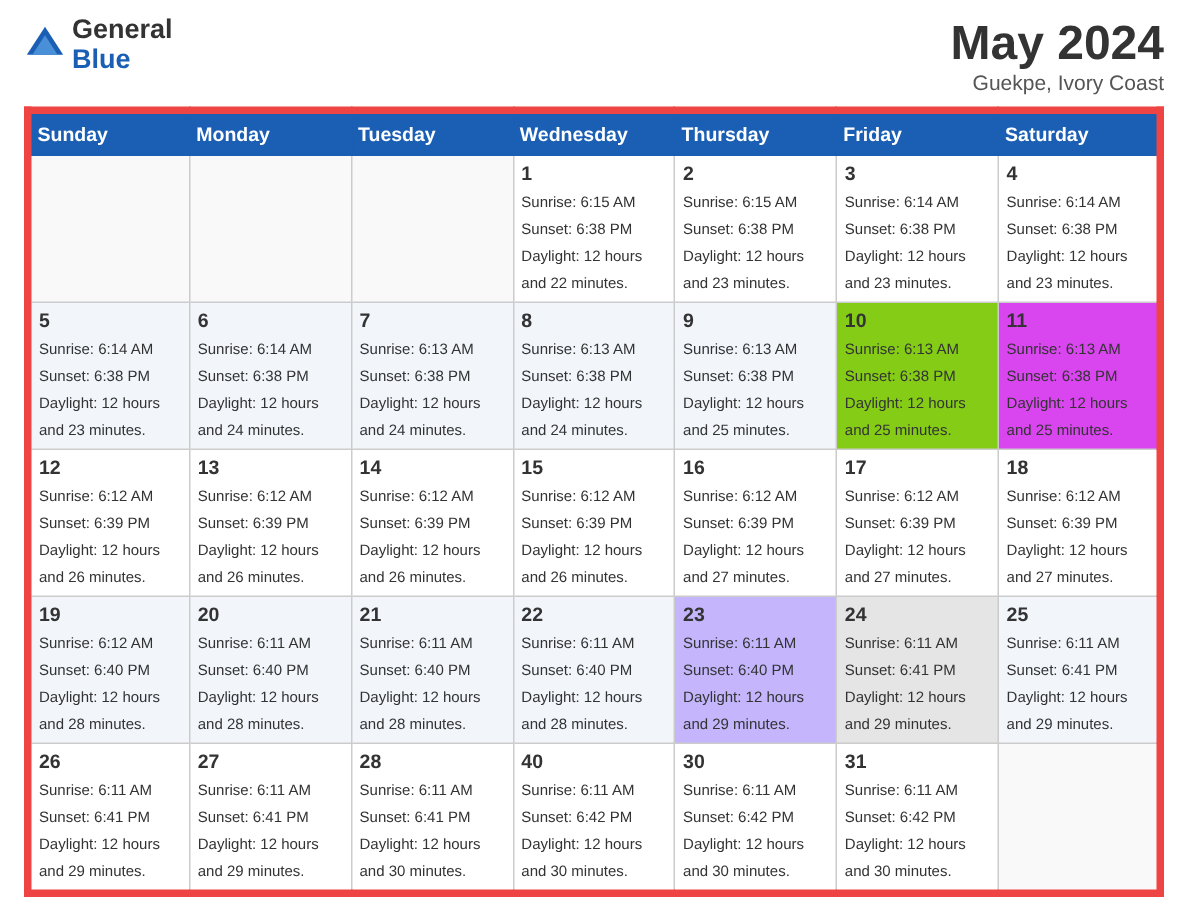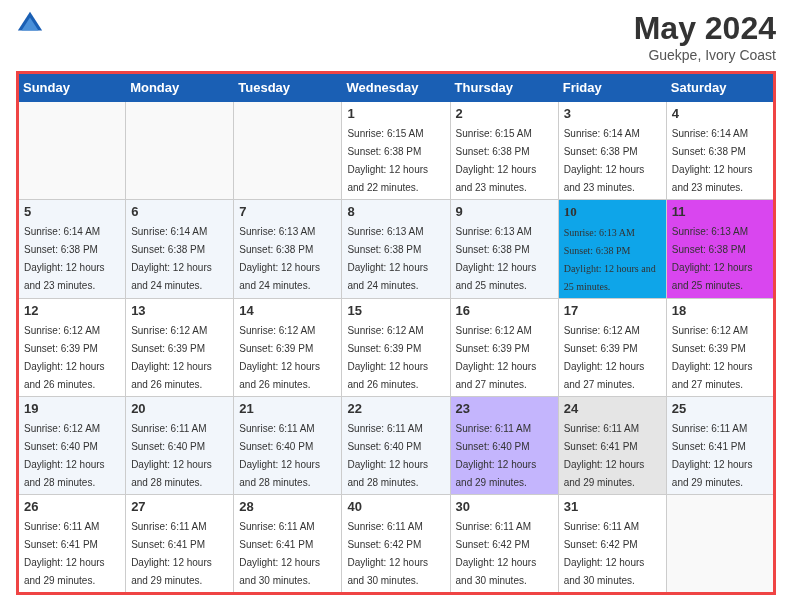--- a/index.html
+++ b/index.html
@@ -55,21 +55,21 @@
       color: #333;
       margin-left: 14px;
     }
     .location {
       font-size: 14px;
       color: #555;
     }
     .calendar {
       width: 100%;
       border-collapse: collapse;
-      border: 3px solid #ef4444;
+      border: 5px solid #ef4444;
     }
     .calendar th {
       background: #1a5fb4;
       color: #fff;
       font-size: 13px;
       font-weight: bold;
       padding: 6px 4px;
       text-align: left;
       border: 1px solid #1a5fb4;
     }
@@ -100,20 +100,24 @@
 </head>
 <body>
 
 <div class="page">
   <div class="header">
     <div class="logo">
       <svg class="logo-icon" viewBox="0 0 30 30" xmlns="http://www.w3.org/2000/svg">
         <polygon points="15,2 28,22 2,22" fill="#1a5fb4"></polygon>
         <polygon points="15,8 24,22 6,22" fill="#4a90d9"></polygon>
       </svg>
+      <div class="logo-text">
+        <span class="logo-general">General</span>
+        <span class="logo-blue">Blue</span>
+      </div>
     </div>
     <div class="title-block">
       <div class="month-year">May 2024</div>
       <div class="location">Guekpe, Ivory Coast</div>
     </div>
   </div>
 
   <table class="calendar">
     <thead>
       <tr>
@@ -162,21 +166,21 @@
         <span class="day-info">Sunrise: 6:13 AM<br>Sunset: 6:38 PM<br>Daylight: 12 hours and 24 minutes.</span>
       </td>
           <td style="background: rgb(242, 246, 251);">
         <span class="day-num">8</span>
         <span class="day-info">Sunrise: 6:13 AM<br>Sunset: 6:38 PM<br>Daylight: 12 hours and 24 minutes.</span>
       </td>
           <td style="background: rgb(242, 246, 251);">
         <span class="day-num">9</span>
         <span class="day-info">Sunrise: 6:13 AM<br>Sunset: 6:38 PM<br>Daylight: 12 hours and 25 minutes.</span>
       </td>
-          <td style="background: #0ea5e9; font-family: Liberation Serif, serif;">
+          <td style="background: #84cc16;">
         <span class="day-num">10</span>
         <span class="day-info">Sunrise: 6:13 AM<br>Sunset: 6:38 PM<br>Daylight: 12 hours and 25 minutes.</span>
       </td>
           <td style="background: #d946ef;">
         <span class="day-num">11</span>
         <span class="day-info">Sunrise: 6:13 AM<br>Sunset: 6:38 PM<br>Daylight: 12 hours and 25 minutes.</span>
       </td>
         </tr>
         <tr>
           <td>

